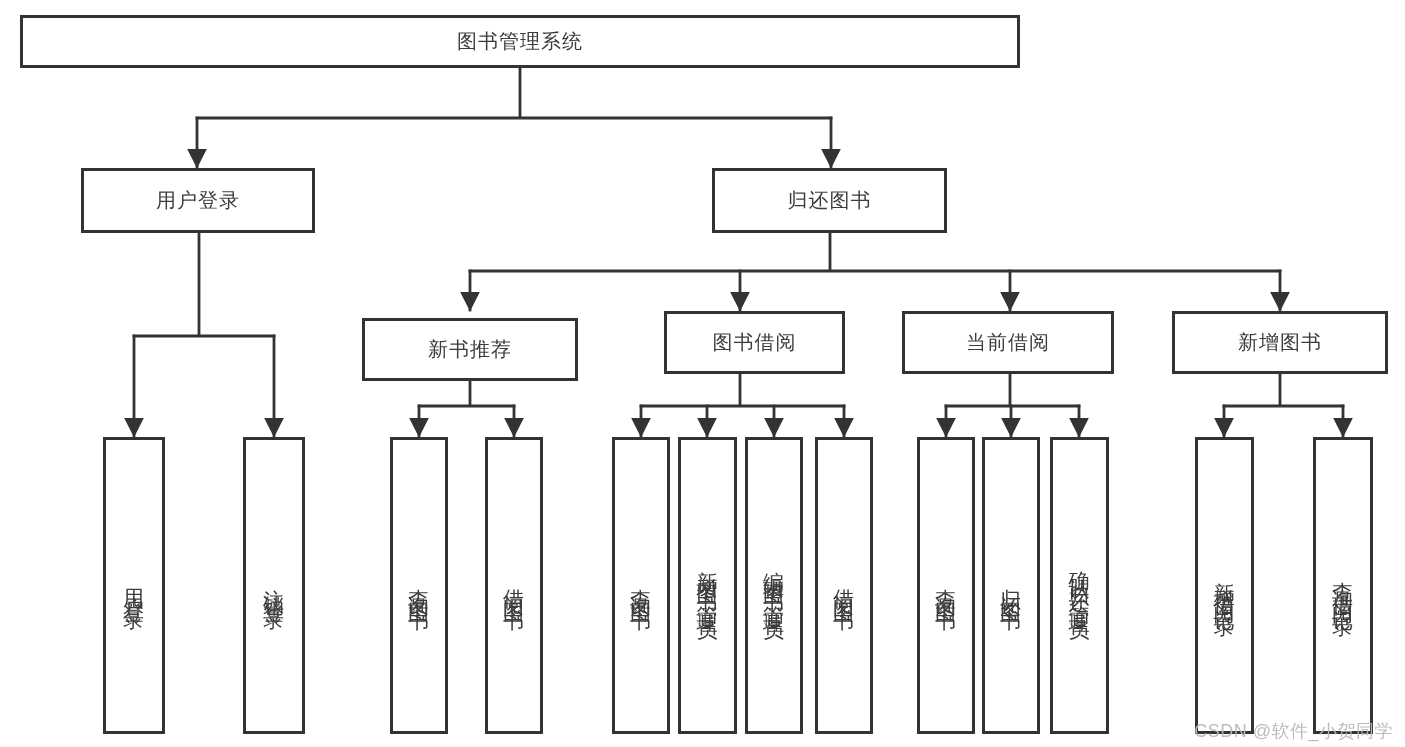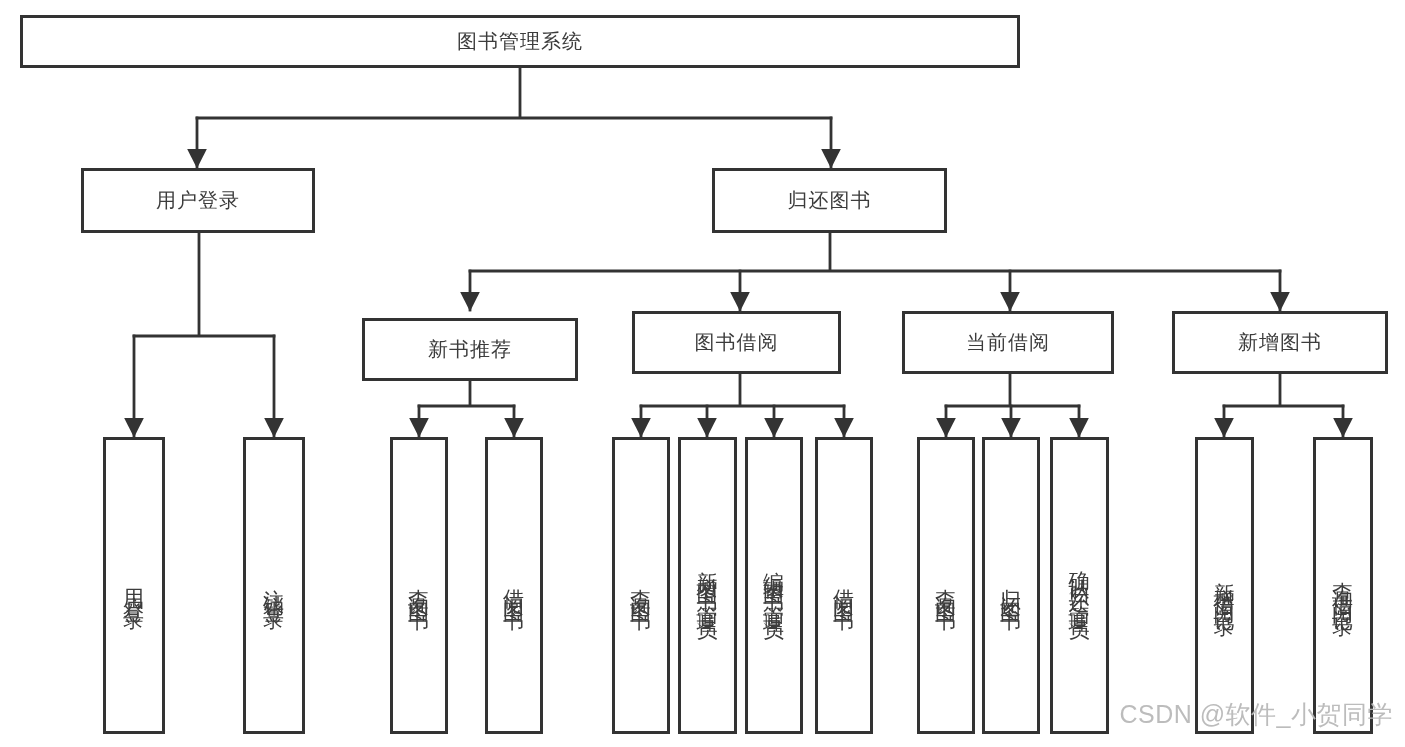--- a/index.html
+++ b/index.html
@@ -19,22 +19,22 @@
     color:var(--text); z-index:2;
   }
   .hnode{font-size:20px; letter-spacing:1px;}
   .leaf{z-index:2;}
   .leaf .vtext{
     writing-mode:vertical-rl; text-orientation:mixed;
     font-size:21px; letter-spacing:7px; line-height:1;
     color:var(--text); white-space:nowrap;
   }
   .watermark{
-    position:absolute; right:12px; bottom:16px; z-index:6;
-    font-size:25px; color:var(--wm); letter-spacing:0.5px;
+    position:absolute; right:12px; bottom:4px; z-index:6;
+    font-size:18px; color:var(--wm); letter-spacing:0.5px;
     opacity:0.95;
     text-align:center;
   }
 </style>
 </head>
 <body>
 
 <div class="canvas">
 
   <svg class="svg-layer" width="1405" height="747" viewBox="0 0 1405 747">
@@ -87,21 +87,21 @@
   <div class="node hnode" style="left:81px; top:168px; width:234px; height:65px;">
     <span>用户登录</span>
   </div>
   <div class="node hnode" style="left:712px; top:168px; width:235px; height:65px;">
     <span>归还图书</span>
   </div>
 
   <div class="node hnode" style="left:362px; top:318px; width:216px; height:63px;">
     <span>新书推荐</span>
   </div>
-  <div class="node hnode" style="left:632px; top:311px; width:209px; height:63px;">
+  <div class="node hnode" style="left:664px; top:311px; width:181px; height:63px;">
     <span>图书借阅</span>
   </div>
   <div class="node hnode" style="left:902px; top:311px; width:212px; height:63px;">
     <span>当前借阅</span>
   </div>
   <div class="node hnode" style="left:1172px; top:311px; width:216px; height:63px;">
     <span>新增图书</span>
   </div>
 
   <div class="node leaf" style="left:103px; top:437px; width:62px; height:297px;">

